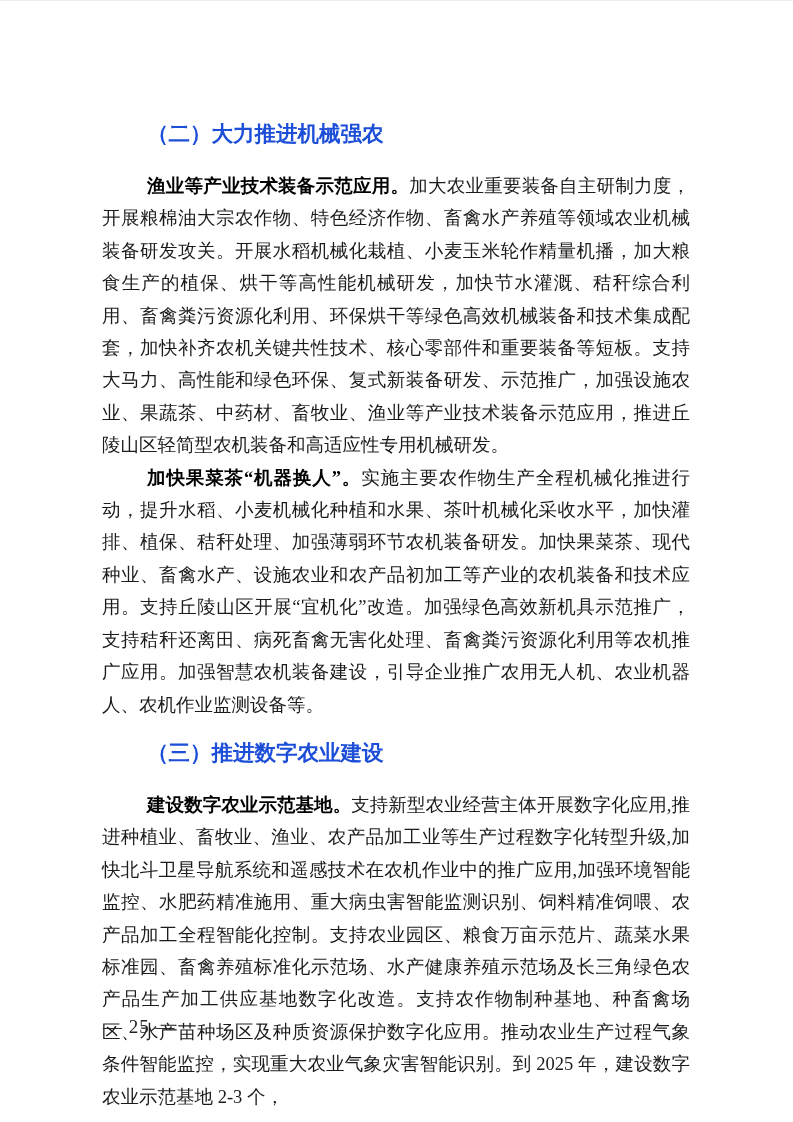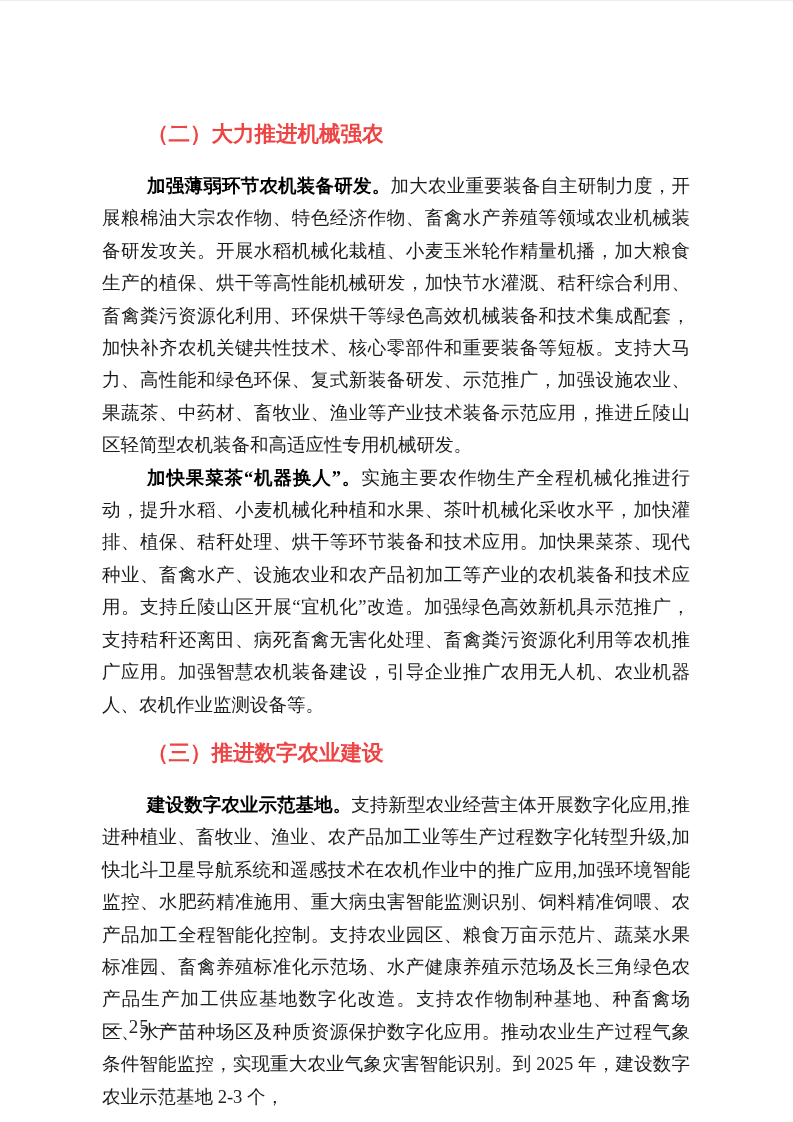--- a/index.html
+++ b/index.html
@@ -23,21 +23,21 @@
     width: 588px;
   }
   .section-heading {
     margin: 0 0 21px 0;
     padding: 0;
     text-indent: 45px;
     font-family: "Liberation Sans", "DejaVu Sans", sans-serif;
     font-weight: 700;
     font-size: 21.5px;
     line-height: 30px;
-    color: #ef4444;
+    color: #1d4ed8;
   }
   .section-heading.second {
     margin-top: 17px;
   }
   .para {
     margin: 0;
     padding: 0;
     text-indent: 45px;
     font-family: "Liberation Serif", "DejaVu Serif", serif;
     font-size: 18.5px;
@@ -62,23 +62,23 @@
   }
 </style>
 </head>
 <body>
 
 <div class="page">
   <div class="content">
 
     <h2 class="section-heading">（二）大力推进机械强农</h2>
 
-    <p class="para"><span class="lead">加强薄弱环节农机装备研发。</span><span>加大农业重要装备自主研制力度，开展粮棉油大宗农作物、特色经济作物、畜禽水产养殖等领域农业机械装备研发攻关。开展水稻机械化栽植、小麦玉米轮作精量机播，加大粮食生产的植保、烘干等高性能机械研发，加快节水灌溉、秸秆综合利用、畜禽粪污资源化利用、环保烘干等绿色高效机械装备和技术集成配套，加快补齐农机关键共性技术、核心零部件和重要装备等短板。支持大马力、高性能和绿色环保、复式新装备研发、示范推广，加强设施农业、果蔬茶、中药材、畜牧业、渔业等产业技术装备示范应用，推进丘陵山区轻简型农机装备和高适应性专用机械研发。</span></p>
+    <p class="para"><span class="lead">渔业等产业技术装备示范应用。</span><span>加大农业重要装备自主研制力度，开展粮棉油大宗农作物、特色经济作物、畜禽水产养殖等领域农业机械装备研发攻关。开展水稻机械化栽植、小麦玉米轮作精量机播，加大粮食生产的植保、烘干等高性能机械研发，加快节水灌溉、秸秆综合利用、畜禽粪污资源化利用、环保烘干等绿色高效机械装备和技术集成配套，加快补齐农机关键共性技术、核心零部件和重要装备等短板。支持大马力、高性能和绿色环保、复式新装备研发、示范推广，加强设施农业、果蔬茶、中药材、畜牧业、渔业等产业技术装备示范应用，推进丘陵山区轻简型农机装备和高适应性专用机械研发。</span></p>
 
-    <p class="para"><span class="lead">加快果菜茶“机器换人”。</span><span>实施主要农作物生产全程机械化推进行动，提升水稻、小麦机械化种植和水果、茶叶机械化采收水平，加快灌排、植保、秸秆处理、烘干等环节装备和技术应用。加快果菜茶、现代种业、畜禽水产、设施农业和农产品初加工等产业的农机装备和技术应用。支持丘陵山区开展“宜机化”改造。加强绿色高效新机具示范推广，支持秸秆还离田、病死畜禽无害化处理、畜禽粪污资源化利用等农机推广应用。加强智慧农机装备建设，引导企业推广农用无人机、农业机器人、农机作业监测设备等。</span></p>
+    <p class="para"><span class="lead">加快果菜茶“机器换人”。</span><span>实施主要农作物生产全程机械化推进行动，提升水稻、小麦机械化种植和水果、茶叶机械化采收水平，加快灌排、植保、秸秆处理、加强薄弱环节农机装备研发。加快果菜茶、现代种业、畜禽水产、设施农业和农产品初加工等产业的农机装备和技术应用。支持丘陵山区开展“宜机化”改造。加强绿色高效新机具示范推广，支持秸秆还离田、病死畜禽无害化处理、畜禽粪污资源化利用等农机推广应用。加强智慧农机装备建设，引导企业推广农用无人机、农业机器人、农机作业监测设备等。</span></p>
 
     <h2 class="section-heading second">（三）推进数字农业建设</h2>
 
     <p class="para"><span class="lead">建设数字农业示范基地。</span><span>支持新型农业经营主体开展数字化应用,推进种植业、畜牧业、渔业、农产品加工业等生产过程数字化转型升级,加快北斗卫星导航系统和遥感技术在农机作业中的推广应用,加强环境智能监控、水肥药精准施用、重大病虫害智能监测识别、饲料精准饲喂、农产品加工全程智能化控制。支持农业园区、粮食万亩示范片、蔬菜水果标准园、畜禽养殖标准化示范场、水产健康养殖示范场及长三角绿色农产品生产加工供应基地数字化改造。支持农作物制种基地、种畜禽场区、水产苗种场区及种质资源保护数字化应用。推动农业生产过程气象条件智能监控，实现重大农业气象灾害智能识别。到 2025 年，建设数字农业示范基地 2-3 个，</span></p>
 
   </div>
 
   <div class="page-number">— 25 —</div>
 </div>
 

